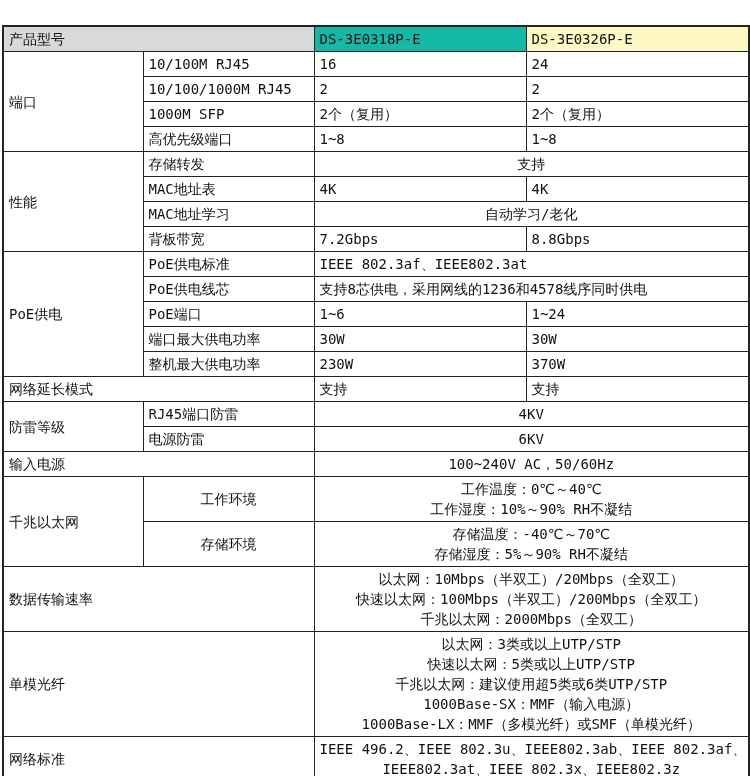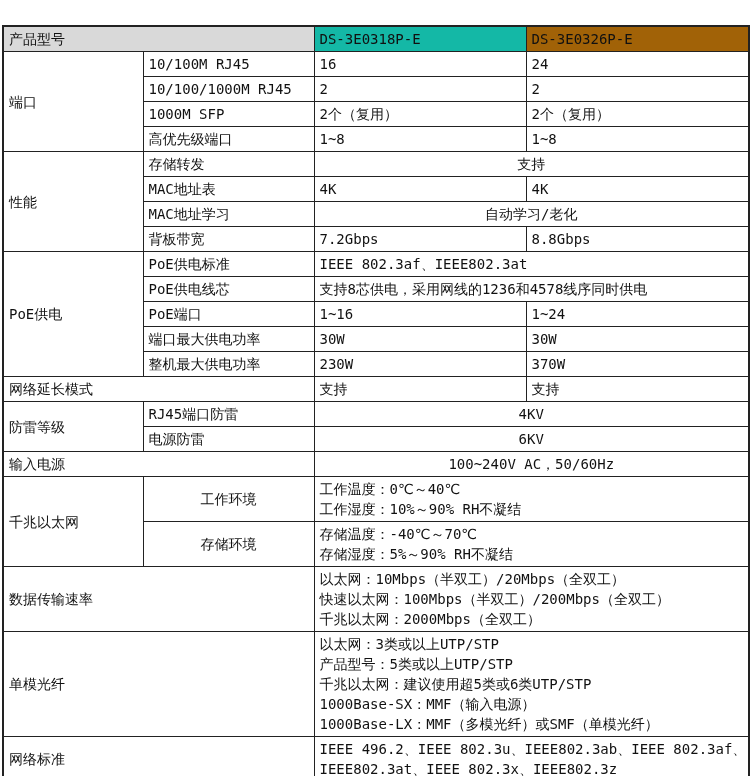--- a/index.html
+++ b/index.html
@@ -35,38 +35,38 @@
     border: 1px solid #222222;
     padding: 2px 5px;
     line-height: 20px;
     height: 20px;
     vertical-align: middle;
     text-align: left;
     font-weight: normal;
     overflow: hidden;
   }
   table.spec .center { text-align: center; }
-  table.spec .line { white-space: nowrap; }
+  table.spec .line { white-space: nowrap; text-align: center; }
 </style>
 </head>
 <body>
 
 <div class="table-wrap">
   <table class="spec">
     <colgroup>
       <col class="c1">
         <col class="c2">
         <col class="c3">
         <col class="c4">
     </colgroup>
     <tbody>
         <tr>
           <th colspan="2" style="background: rgb(217, 217, 217);">产品型号</th>
           <th style="background: #14b8a6;">DS-3E0318P-E</th>
-          <th style="background: #a16207;">DS-3E0326P-E</th>
+          <th style="background: #fef9c3;">DS-3E0326P-E</th>
         </tr>
         <tr>
           <td rowspan="4">端口</td>
           <td>10/100M RJ45</td>
           <td>16</td>
           <td>24</td>
         </tr>
         <tr>
           <td>10/100/1000M RJ45</td>
           <td>2</td>
@@ -105,21 +105,21 @@
           <td rowspan="5">PoE供电</td>
           <td>PoE供电标准</td>
           <td colspan="2">IEEE 802.3af、IEEE802.3at</td>
         </tr>
         <tr>
           <td>PoE供电线芯</td>
           <td colspan="2">支持8芯供电，采用网线的1236和4578线序同时供电</td>
         </tr>
         <tr>
           <td>PoE端口</td>
-          <td>1~16</td>
+          <td>1~6</td>
           <td>1~24</td>
         </tr>
         <tr>
           <td>端口最大供电功率</td>
           <td>30W</td>
           <td>30W</td>
         </tr>
         <tr>
           <td>整机最大供电功率</td>
           <td>230W</td>
@@ -163,21 +163,21 @@
           <td colspan="2">
             <div class="line">以太网：10Mbps（半双工）/20Mbps（全双工）</div>
             <div class="line">快速以太网：100Mbps（半双工）/200Mbps（全双工）</div>
             <div class="line">千兆以太网：2000Mbps（全双工）</div>
           </td>
         </tr>
         <tr>
           <td colspan="2">单模光纤</td>
           <td colspan="2">
             <div class="line">以太网：3类或以上UTP/STP</div>
-            <div class="line">产品型号：5类或以上UTP/STP</div>
+            <div class="line">快速以太网：5类或以上UTP/STP</div>
             <div class="line">千兆以太网：建议使用超5类或6类UTP/STP</div>
             <div class="line">1000Base-SX：MMF（输入电源）</div>
             <div class="line">1000Base-LX：MMF（多模光纤）或SMF（单模光纤）</div>
           </td>
         </tr>
         <tr>
           <td colspan="2">网络标准</td>
           <td colspan="2">
             <div class="line">IEEE 496.2、IEEE 802.3u、IEEE802.3ab、IEEE 802.3af、</div>
             <div class="line">IEEE802.3at、IEEE 802.3x、IEEE802.3z</div>

